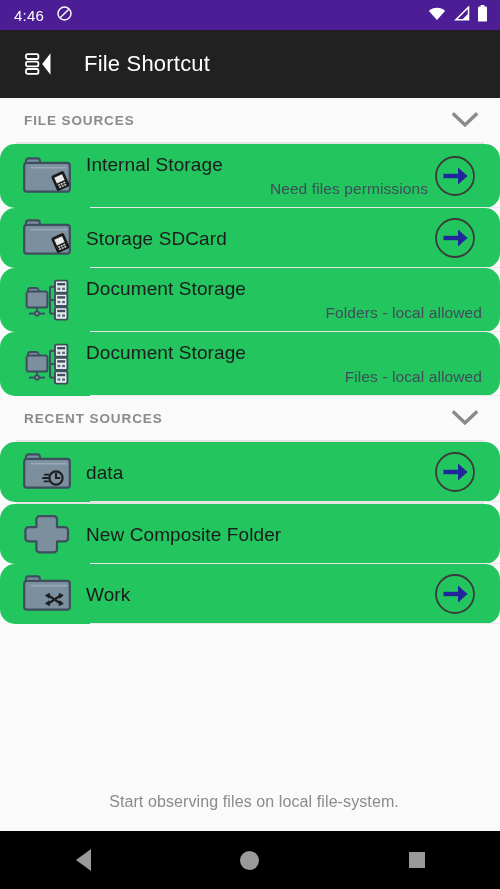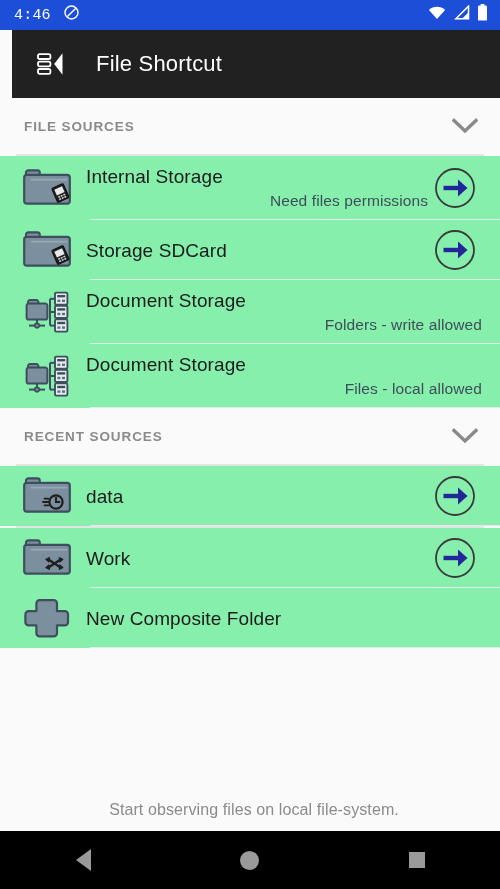--- a/index.html
+++ b/index.html
@@ -7,72 +7,70 @@
     width:500px; height:889px;
     background:#fafafa;
     font-family:"Liberation Sans", sans-serif;
     -webkit-font-smoothing:antialiased;
     overflow:hidden;
   }
   .phone { width:500px; height:889px; position:relative; display:flex; flex-direction:column; background:#fafafa; }
 
   
   .statusbar {
-    height:30px; background:#1d4ed8; color:#fff;
+    height:30px; background:#4c1d95; color:#fff;
     display:flex; align-items:center; padding:0 12px 0 14px;
     flex:0 0 30px;
-    font-family:Liberation Mono, monospace;
   }
   .sb-time { font-size:15px; letter-spacing:.2px; line-height:1; }
   .sb-left-icons { display:flex; align-items:center; margin-left:12px; }
   .sb-spacer { flex:1 1 auto; }
   .sb-right-icons { display:flex; align-items:center; gap:7px; }
 
   
   .appbar {
     height:68px; background:#212121; color:#fff;
     display:flex; align-items:center; padding:0 18px;
     flex:0 0 68px;
-    margin-left:12px;
   }
   .drawer-btn { width:44px; height:44px; display:flex; align-items:center; justify-content:center; cursor:pointer; }
   .appbar-title { font-size:22px; font-weight:400; margin-left:22px; letter-spacing:.2px; color:#ffffff; }
 
   
   .content { flex:1 1 auto; background:#fafafa; overflow:hidden; position:relative; display:flex; flex-direction:column; }
 
   .section-header {
     display:flex; align-items:center;
-    height:56px; padding:0 18px 0 24px;
+    height:44px; padding:0 18px 0 24px;
     position:relative;
   }
   .section-title {
     font-size:13.5px; font-weight:bold; letter-spacing:.9px;
     color:#8a8a8a;
   }
   .section-header .spacer { flex:1 1 auto; }
   .chevron { width:34px; height:34px; display:flex; align-items:center; justify-content:center; cursor:pointer; }
   .section-rule { height:2px; background:#e4e4e4; margin:0 16px; }
 
   .list-item {
     display:flex; align-items:center;
     min-height:60px; padding:0 18px 0 16px;
-    position:relative; cursor:pointer; background:#86efac;
+    position:relative; cursor:pointer; background:#22c55e;border-radius:15px;
   }
   .li-icon { width:62px; flex:0 0 62px; display:flex; align-items:center; justify-content:center; }
   .li-text { flex:1 1 auto; padding:8px 0 8px 8px; min-width:0; }
   .li-title { font-size:19px; color:#1c1c1c; line-height:25px; letter-spacing:.1px; }
   .li-sub { font-size:15.5px; color:#3f4e5a; line-height:22px; letter-spacing:.1px; margin-top:1px;text-align:right; }
   .li-action { width:54px; flex:0 0 54px; display:flex; align-items:center; justify-content:center; cursor:pointer; }
   .li-divider { position:absolute; left:90px; right:0; bottom:0; height:1px; background:#e8e8e8; }
 
   .footer-note {
     position:absolute; left:8px; right:0; bottom:0;
     text-align:center; font-size:16px; color:#8b8b8b;
-    padding-bottom:12px; letter-spacing:.1px;
+    padding-bottom:20px; letter-spacing:.1px;
   }
 
   
   .navbar {
     height:58px; background:#000; flex:0 0 58px;
     display:flex; align-items:center; justify-content:space-around;
   }
   .nav-btn { width:64px; height:58px; display:flex; align-items:center; justify-content:center; cursor:pointer; }
   .nav-back { width:0; height:0; border-top:11px solid transparent; border-bottom:11px solid transparent; border-right:15px solid #9a9a9a; }
   .nav-home { width:19px; height:19px; border-radius:50%; background:#9a9a9a; }
@@ -230,21 +228,21 @@
               <rect x="41" y="9.6" width="3" height="2.4"></rect>
             <rect x="36.4" y="22.8" width="3" height="2.4"></rect>
               <rect x="41" y="22.8" width="3" height="2.4"></rect>
             <rect x="36.4" y="36.4" width="3" height="2.4"></rect>
               <rect x="41" y="36.4" width="3" height="2.4"></rect>
           </g>
         </svg>
       </span>
       <span class="li-text">
         <div class="li-title">Document Storage</div>
-        <div class="li-sub">Folders - write allowed</div>
+        <div class="li-sub">Folders - local allowed</div>
       </span>
       <span class="li-divider"></span>
     </div>
 
     <div class="list-item">
       <span class="li-icon">
         <svg width="52" height="44" viewBox="0 0 52 44">
           <path d="M7 14.5 v-2.6 a1.9 1.9 0 0 1 1.9 -1.9 h6.6 a1.9 1.9 0 0 1 1.9 1.9 V14.5 Z" fill="#7b8f9e" stroke="#3d4f5c" stroke-width="1.9" stroke-linejoin="round"></path>
           <path d="M5.6 15.6 a2.1 2.1 0 0 1 2.1 -2.1 h16.6 a2.1 2.1 0 0 1 2.1 2.1 V27.4 a2.1 2.1 0 0 1 -2.1 2.1 H7.7 A2.1 2.1 0 0 1 5.6 27.4 Z" fill="#7b8f9e" stroke="#3d4f5c" stroke-width="2" stroke-linejoin="round"></path>
           <line x1="16" y1="29.5" x2="16" y2="34.4" stroke="#3d4f5c" stroke-width="2"></line>
@@ -318,20 +316,32 @@
         </svg>
       </span>
       <span class="li-divider"></span>
     </div>
 
     <div class="section-rule"></div>
 
     <div class="list-item">
       <span class="li-icon">
         <svg width="52" height="44" viewBox="0 0 52 44">
+          <path d="M18.6 4.2 h14.2 a3.2 3.2 0 0 1 3.2 3.2 v7.8 h7.8 a3.2 3.2 0 0 1 3.2 3.2 v7.8 a3.2 3.2 0 0 1 -3.2 3.2 h-7.8 v7.8 a3.2 3.2 0 0 1 -3.2 3.2 h-14.2 a3.2 3.2 0 0 1 -3.2 -3.2 v-7.8 h-7.8 a3.2 3.2 0 0 1 -3.2 -3.2 v-7.8 a3.2 3.2 0 0 1 3.2 -3.2 h7.8 v-7.8 a3.2 3.2 0 0 1 3.2 -3.2 Z" fill="#7b8f9e" stroke="#3d4f5c" stroke-width="2.2" stroke-linejoin="round"></path>
+        </svg>
+      </span>
+      <span class="li-text">
+        <div class="li-title">New Composite Folder</div>
+      </span>
+      <span class="li-divider"></span>
+    </div>
+
+    <div class="list-item">
+      <span class="li-icon">
+        <svg width="52" height="44" viewBox="0 0 52 44">
           <path d="M5 10 v-3.2 a2.4 2.4 0 0 1 2.4 -2.4 h9 a2.4 2.4 0 0 1 2.4 2.4 V10 Z" fill="#7b8f9e" stroke="#3d4f5c" stroke-width="2.1" stroke-linejoin="round"></path>
           <path d="M3.2 11.5 a2.6 2.6 0 0 1 2.6 -2.6 h40.4 a2.6 2.6 0 0 1 2.6 2.6 V35 a2.6 2.6 0 0 1 -2.6 2.6 H5.8 A2.6 2.6 0 0 1 3.2 35 Z" fill="#7b8f9e" stroke="#3d4f5c" stroke-width="2.2" stroke-linejoin="round"></path>
           <path d="M9.6 13.6 h36.6" fill="none" stroke="#98a9b6" stroke-width="1.6"></path>
           <g stroke="#1f1f1f" stroke-width="2.3" fill="#1f1f1f">
             <line x1="27.5" y1="23.5" x2="39.5" y2="31.5"></line>
             <line x1="27.5" y1="31.5" x2="39.5" y2="23.5"></line>
             <path d="M38.2 21.4 L42.2 23.4 L38.8 26.2 Z" stroke-width="1"></path>
             <path d="M38.8 28.8 L42.2 31.6 L38.2 33.6 Z" stroke-width="1"></path>
             <path d="M28.6 21.4 L24.6 23.4 L28 26.2 Z" stroke-width="1"></path>
             <path d="M28 28.8 L24.6 31.6 L28.6 33.6 Z" stroke-width="1"></path>
@@ -340,32 +350,20 @@
       </span>
       <span class="li-text">
         <div class="li-title">Work</div>
       </span>
       <span class="li-action">
         <svg width="42" height="42" viewBox="0 0 42 42">
           <circle cx="21" cy="21" r="19" fill="none" stroke="#3a3a3a" stroke-width="1.8"></circle>
           <path d="M9.5 21 h17.5" stroke="#23259b" stroke-width="4.4" fill="none"></path>
           <path d="M24 12.6 L33.5 21 L24 29.4 Z" fill="#23259b"></path>
         </svg>
-      </span>
-      <span class="li-divider"></span>
-    </div>
-
-    <div class="list-item">
-      <span class="li-icon">
-        <svg width="52" height="44" viewBox="0 0 52 44">
-          <path d="M18.6 4.2 h14.2 a3.2 3.2 0 0 1 3.2 3.2 v7.8 h7.8 a3.2 3.2 0 0 1 3.2 3.2 v7.8 a3.2 3.2 0 0 1 -3.2 3.2 h-7.8 v7.8 a3.2 3.2 0 0 1 -3.2 3.2 h-14.2 a3.2 3.2 0 0 1 -3.2 -3.2 v-7.8 h-7.8 a3.2 3.2 0 0 1 -3.2 -3.2 v-7.8 a3.2 3.2 0 0 1 3.2 -3.2 h7.8 v-7.8 a3.2 3.2 0 0 1 3.2 -3.2 Z" fill="#7b8f9e" stroke="#3d4f5c" stroke-width="2.2" stroke-linejoin="round"></path>
-        </svg>
-      </span>
-      <span class="li-text">
-        <div class="li-title">New Composite Folder</div>
       </span>
       <span class="li-divider"></span>
     </div>
 
     <div class="footer-note">Start observing files on local file-system.</div>
   </div>
 
   <div class="navbar">
     <div class="nav-btn">
         <span class="nav-back"></span>

